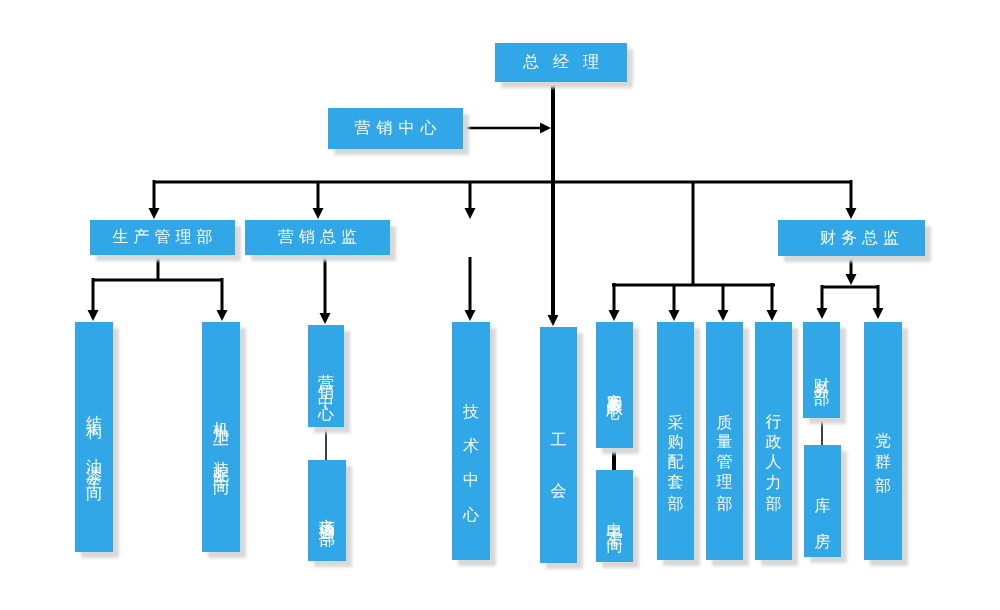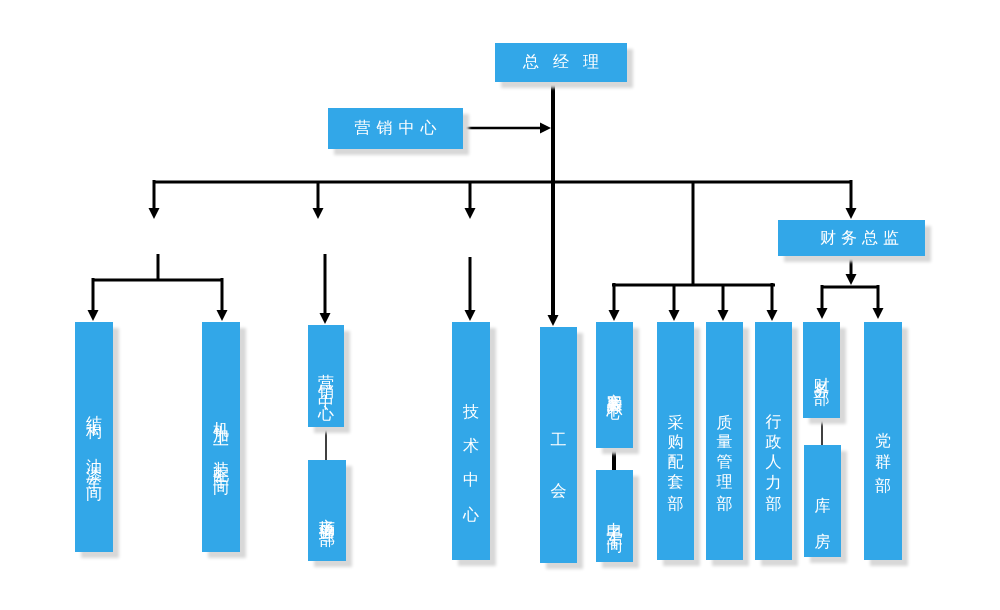--- a/index.html
+++ b/index.html
@@ -92,21 +92,27 @@
   </svg>
 
   <div class="node" style="left:495px;top:43px;width:132px;height:39px">
     <span class="hlabel" style="letter-spacing:14px;margin-left:14px">总经理</span>
   </div>
 
   <div class="node" style="left:328px;top:108px;width:135px;height:41px">
     <span class="hlabel" style="letter-spacing:6px;margin-left:6px">营销中心</span>
   </div>
 
+  <div class="node" style="left:90px;top:220px;width:145px;height:35px">
+    <span class="hlabel" style="letter-spacing:5px;margin-left:5px">生产管理部</span>
+  </div>
 
+  <div class="node" style="left:245px;top:220px;width:145px;height:35px">
+    <span class="hlabel" style="letter-spacing:5px;margin-left:5px">营销总监</span>
+  </div>
 
 
   <div class="node" style="left:778px;top:220px;width:147px;height:36px">
     <span class="hlabel" style="letter-spacing:5px;margin-left:21px">财务总监</span>
   </div>
 
   <div class="node" style="left:75px;top:322px;width:38px;height:230px">
     <span class="vlabel" style="letter-spacing:9px;margin-top:9px">结构—油漆车间</span>
   </div>
 

